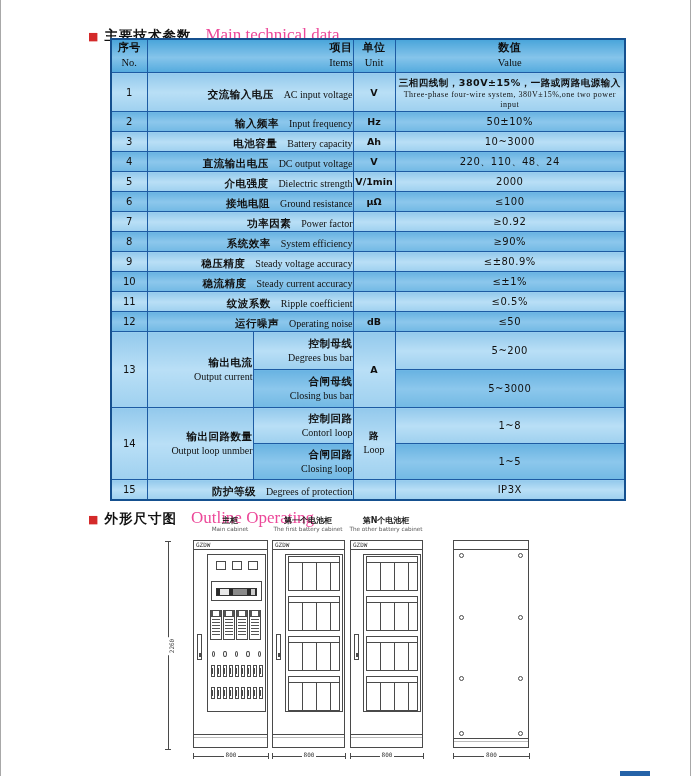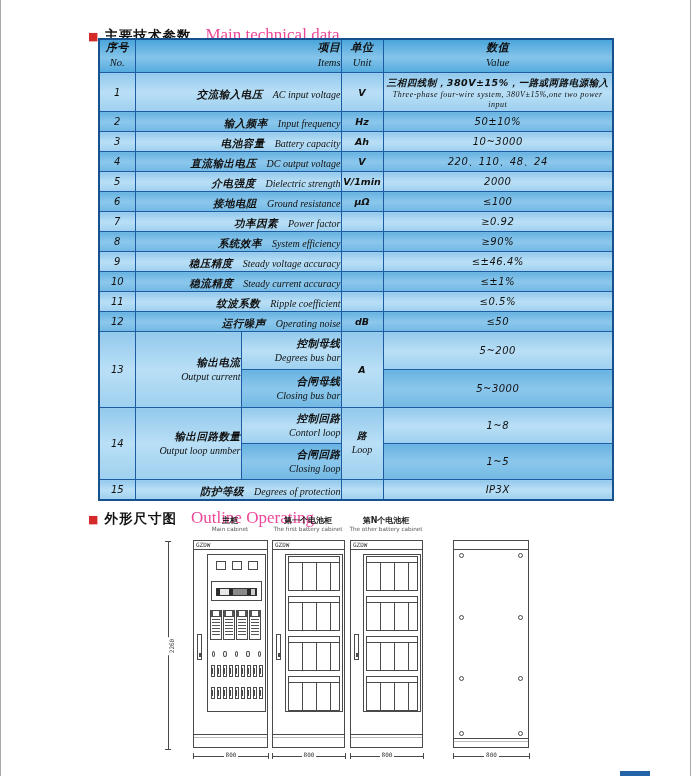--- a/index.html
+++ b/index.html
@@ -7,22 +7,22 @@
         font-family:"DejaVu Sans","Liberation Sans",sans-serif;color:#101010;}
   .edge{position:absolute;top:0;bottom:0;width:1px;background:#a8a8a8;}
 
   
   .sec-head{position:absolute;left:88px;display:flex;align-items:baseline;white-space:nowrap;}
   .bullet{color:#d42a2a;font-size:11px;margin-right:6px;line-height:1;}
   .sec-zh{font-size:13.5px;font-weight:bold;color:#111;letter-spacing:1px;margin-top:17px;}
   .sec-en{font-size:17px;color:#ec4899;margin-left:14px;font-family:"Liberation Serif","DejaVu Serif",serif;}
 
   
-  table.spec{position:absolute;left:98px;top:38px;width:514px;border-collapse:collapse;table-layout:fixed;
-             border:2px solid #15508f;font-style:italic;}
+  table.spec{position:absolute;left:110px;top:38px;width:514px;border-collapse:collapse;table-layout:fixed;
+             border:2px solid #15508f;}
   table.spec td{border:1px solid #1d5ba3;padding:0;vertical-align:middle;overflow:hidden;}
   tr.hdr td{height:32px;background:linear-gradient(180deg,#4aa5da,#85c4ea 55%,#55abde);}
   tr.L td{background:linear-gradient(180deg,#93c9ec,#b9dff6 50%,#9ed0ef);}
   tr.D td{background:linear-gradient(180deg,#68b3e2,#8cc7ec 50%,#72b9e4);}
   tr.rowA td{height:38px;}
   tr.std td{height:16px;}
   tr.sub13 td{height:37px;}
   tr.sub14 td{height:35px;}
   .c{text-align:center;font-size:10px;}
   .items{text-align:right;padding-left:8px;}
@@ -163,21 +163,21 @@
     <tr class="D std">
       <td class="c">8</td>
       <td colspan="2" class="items"><span class="zh">系统效率</span><span class="en">System efficiency</span></td>
       <td class="unit"></td>
       <td class="val">≥90%</td>
     </tr>
     <tr class="L std">
       <td class="c">9</td>
       <td colspan="2" class="items"><span class="zh">稳压精度</span><span class="en">Steady voltage accuracy</span></td>
       <td class="unit"></td>
-      <td class="val">≤±46.4%</td>
+      <td class="val">≤±80.9%</td>
     </tr>
     <tr class="D std">
       <td class="c">10</td>
       <td colspan="2" class="items"><span class="zh">稳流精度</span><span class="en">Steady current accuracy</span></td>
       <td class="unit"></td>
       <td class="val">≤±1%</td>
     </tr>
     <tr class="L std">
       <td class="c">11</td>
       <td colspan="2" class="items"><span class="zh">纹波系数</span><span class="en">Ripple coefficient</span></td>

